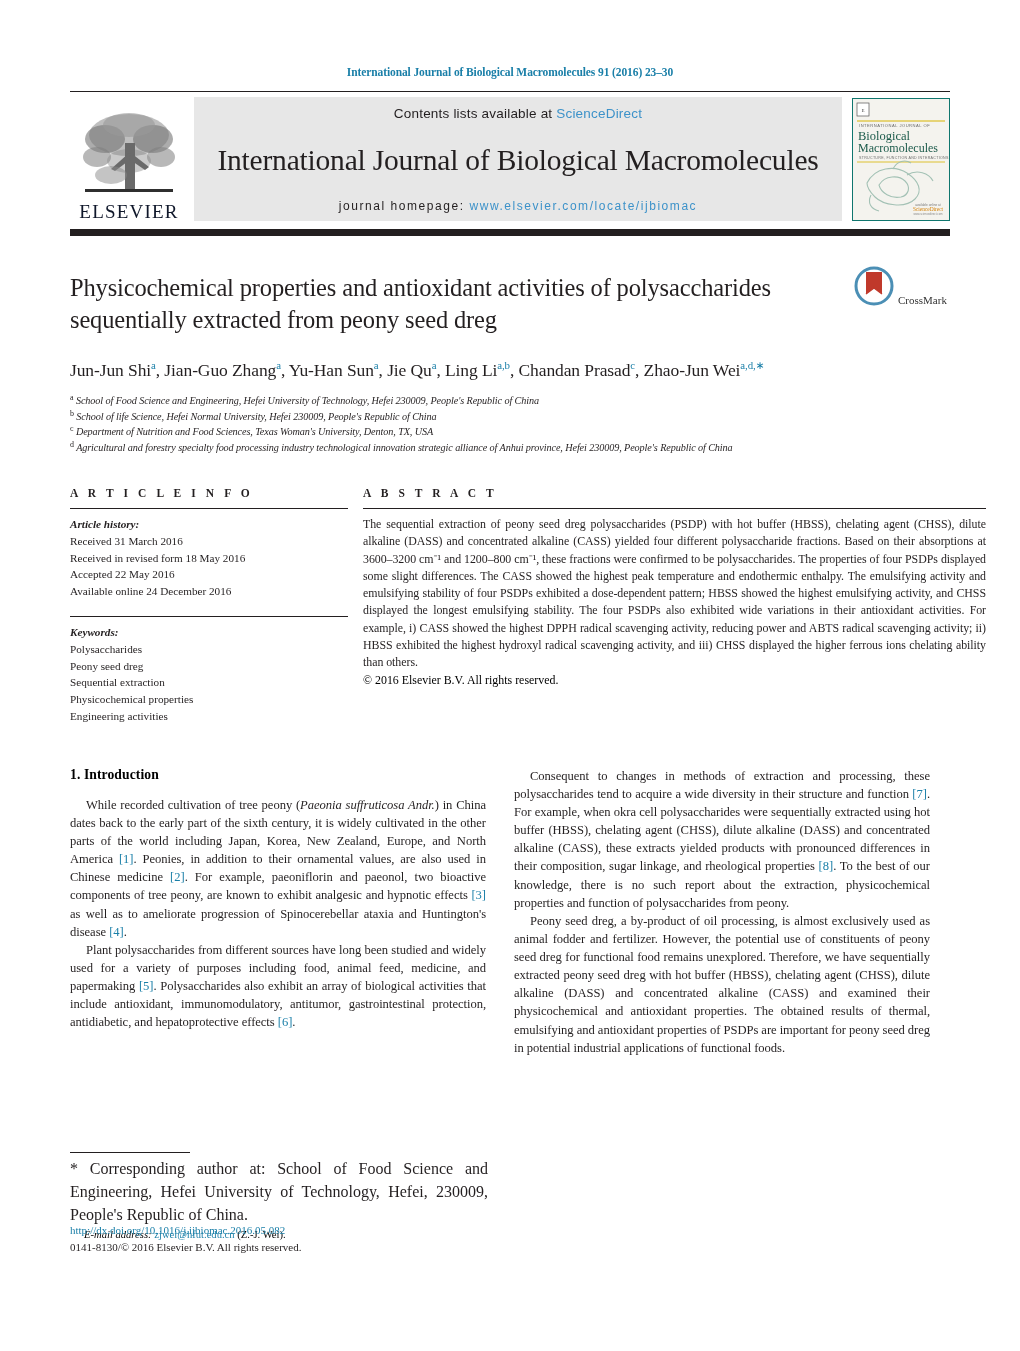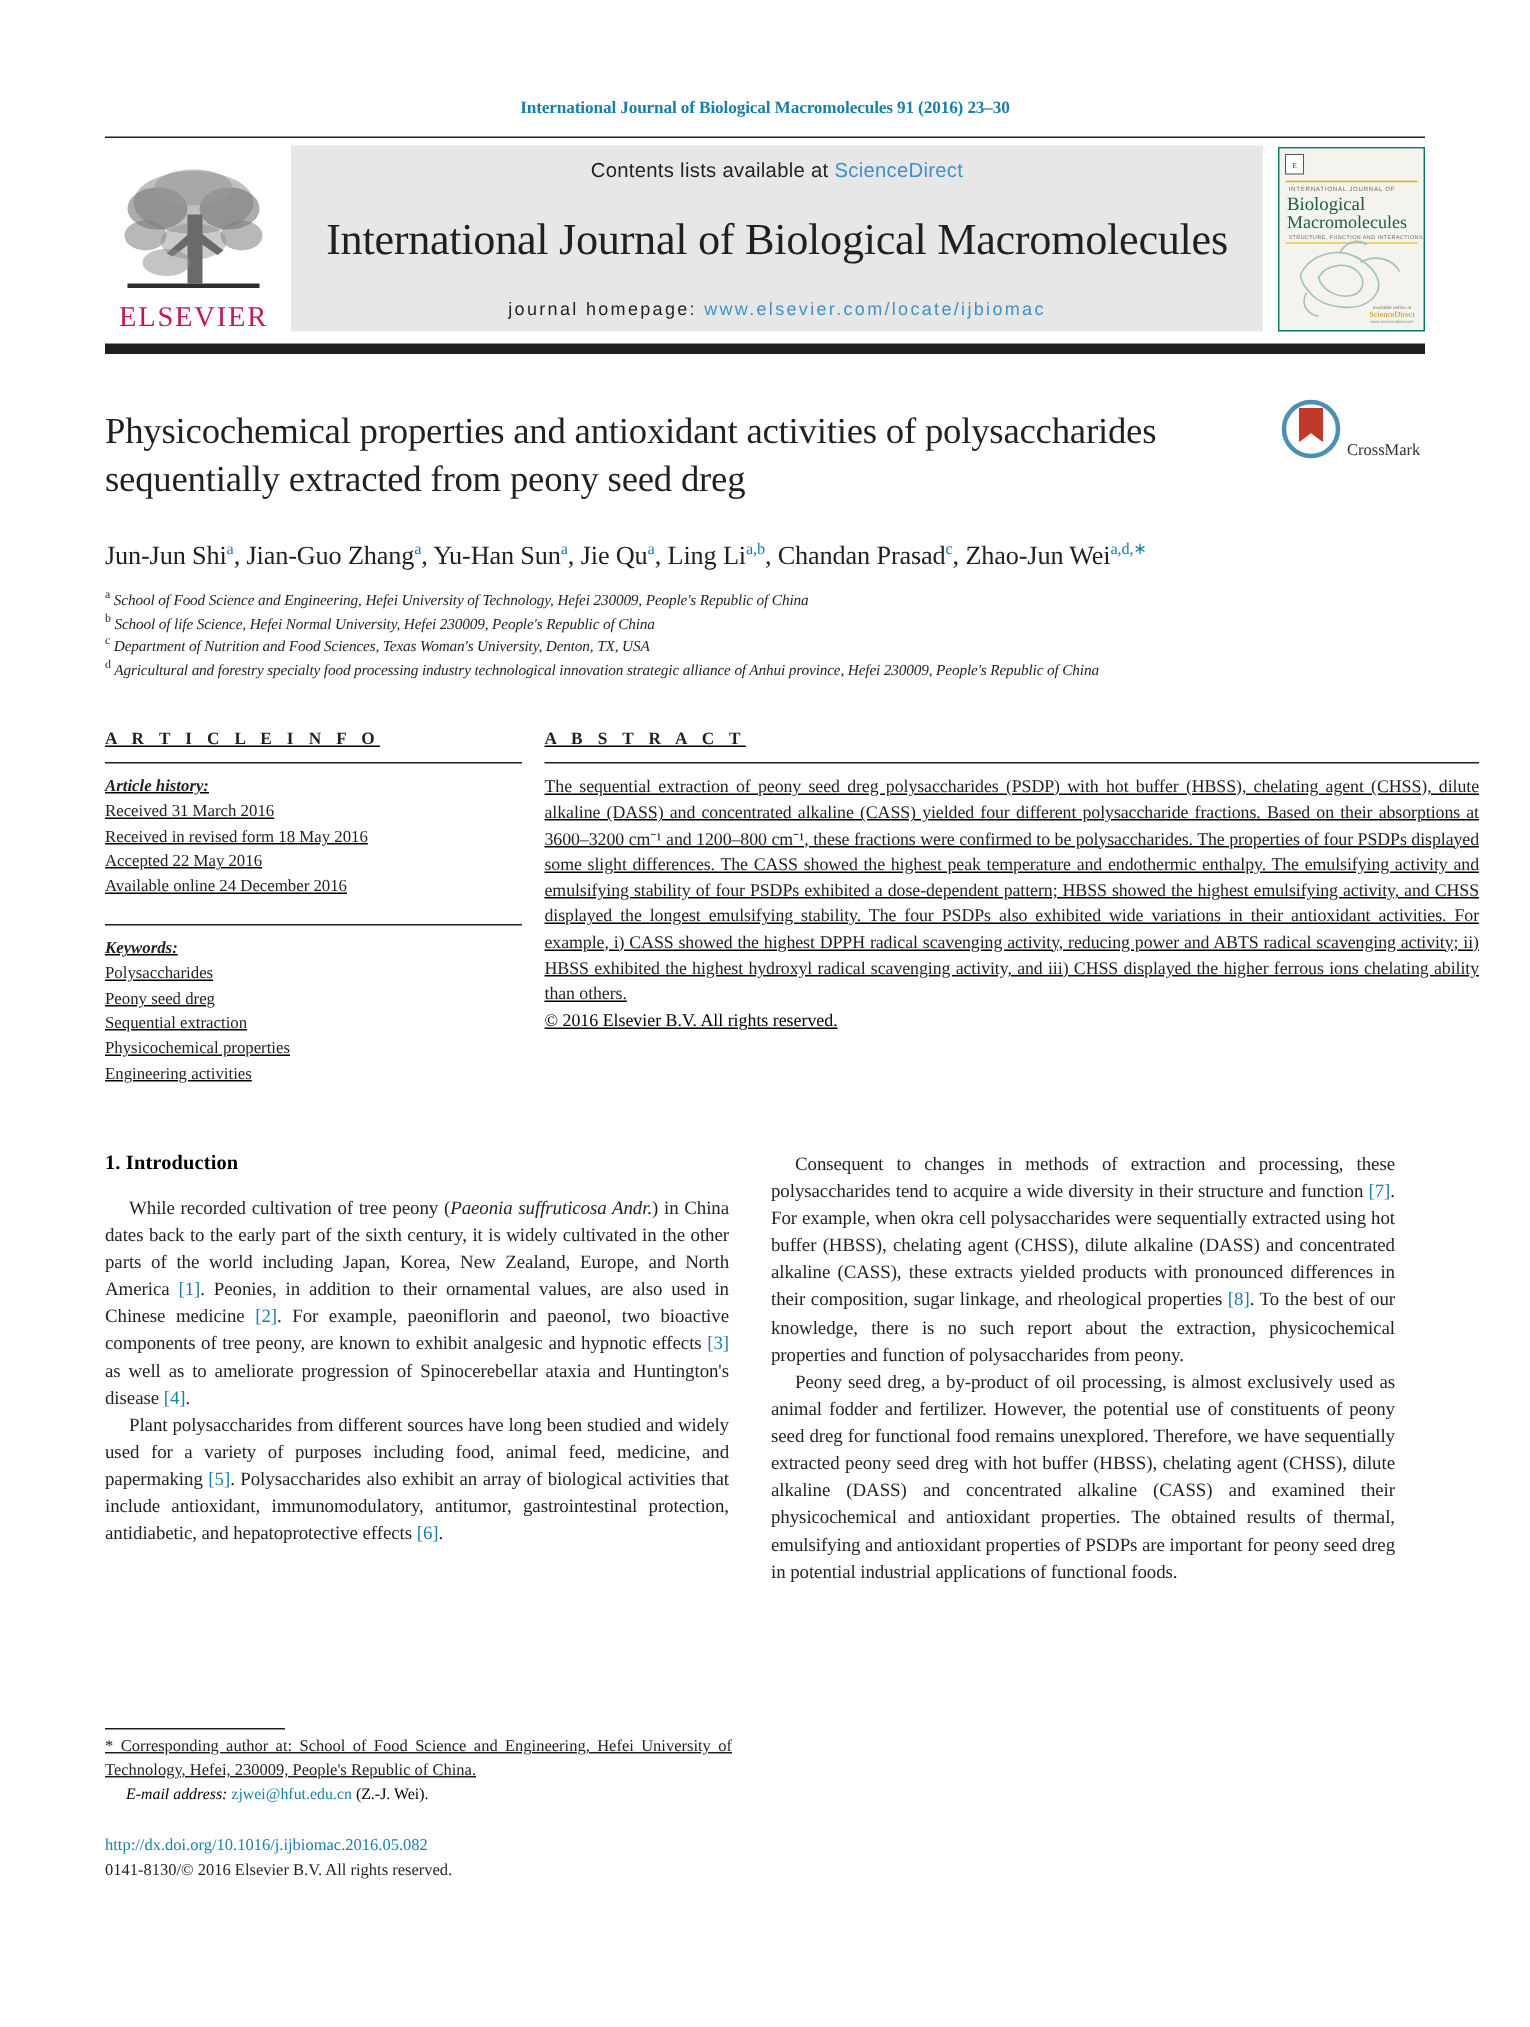--- a/index.html
+++ b/index.html
@@ -50,21 +50,21 @@
     flex-direction: column;
     align-items: center;
     justify-content: flex-end;
     padding-bottom: 2px;
   }
   .tree-svg { display:block; }
   .elsevier-word {
     font-family: "Liberation Serif", serif;
     font-size: 19px;
     letter-spacing: 1.2px;
-    color: #be185d;
+    color: #0f172a;
     font-weight: normal;
     margin-top: 1px;
     line-height: 1;
   }
   .journal-box {
     flex: 1 1 auto;
     background: #e7e7e7;
     margin: 1px 6px 2px 6px;
     display: flex;
     flex-direction: column;
@@ -175,21 +175,20 @@
     font-family: "Liberation Serif", serif;
     font-size: 11px;
     color: #333;
   }
 
   
   .infoabs {
     margin: 32px 34px 0 70px;
     display: flex;
     gap: 0;
-    text-decoration: underline;
   }
   .col-info {
     width: 278px;
     flex: 0 0 278px;
     padding-right: 8px;
   }
   .col-abs {
     flex: 1 1 auto;
     padding-left: 7px;
   }
@@ -271,25 +270,24 @@
     top: 1152px;
     width: 418px;
   }
   .fn-rule {
     border-top: 0.9px solid #231f20;
     width: 120px;
     margin-bottom: 4px;
   }
   .fn-text {
     font-family: "Liberation Serif", serif;
-    font-size: 11px;
+    font-size: 16px;
     line-height: 1.45;
     color: #231f20;
     text-align: justify;
-    text-decoration: underline;
   }
   .fn-email {
     margin-top: 2px;
     text-indent: 14px;
     font-size: 10.6px;
   }
   .fn-email .lab { font-style: italic; }
   .fn-email .mail { color: #1a7fa8; }
 
   .doiblock {

